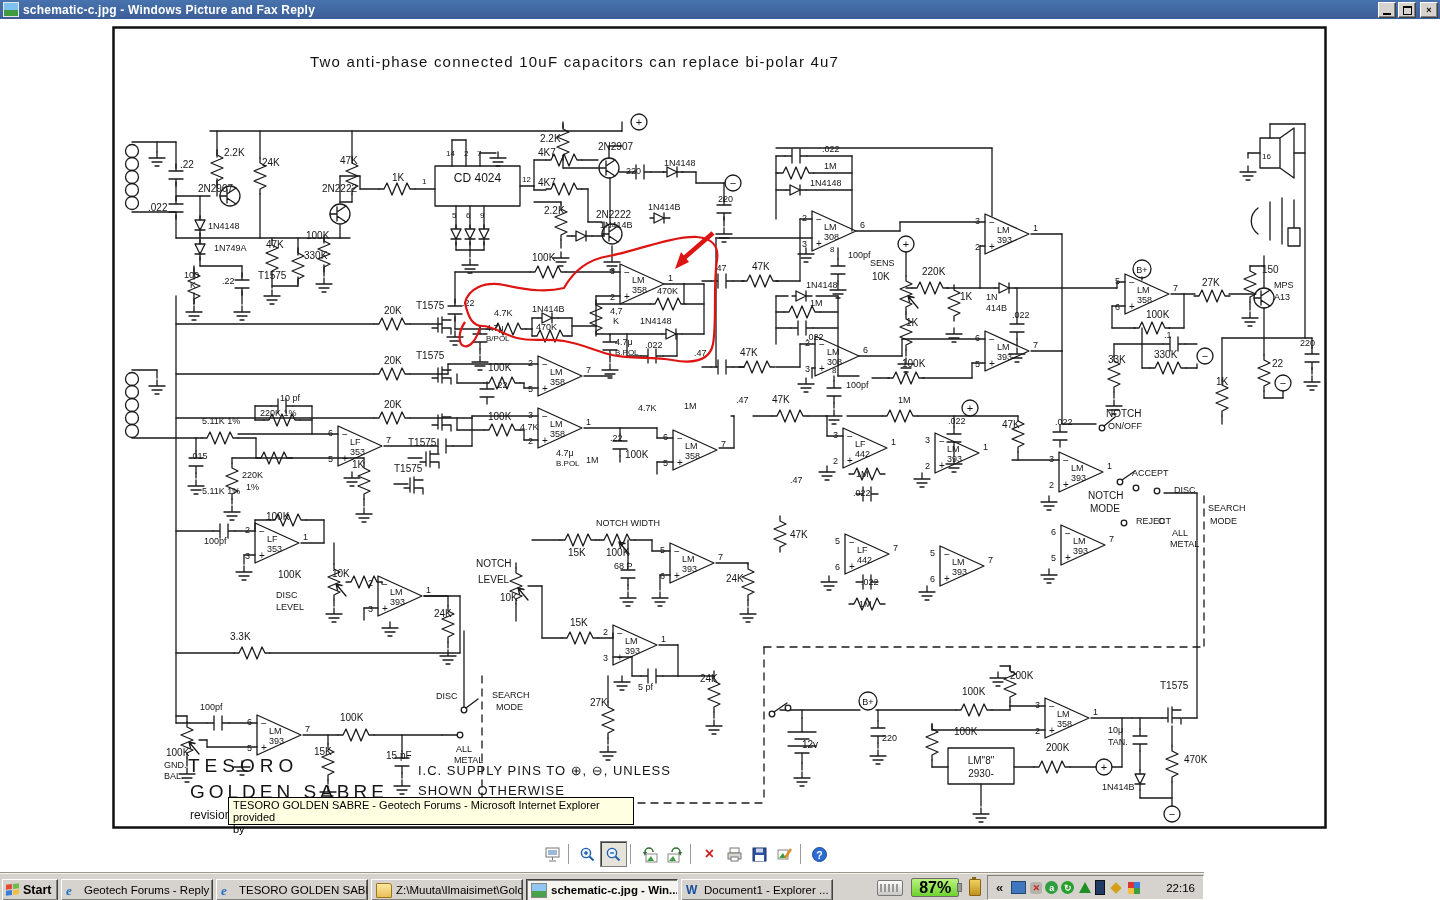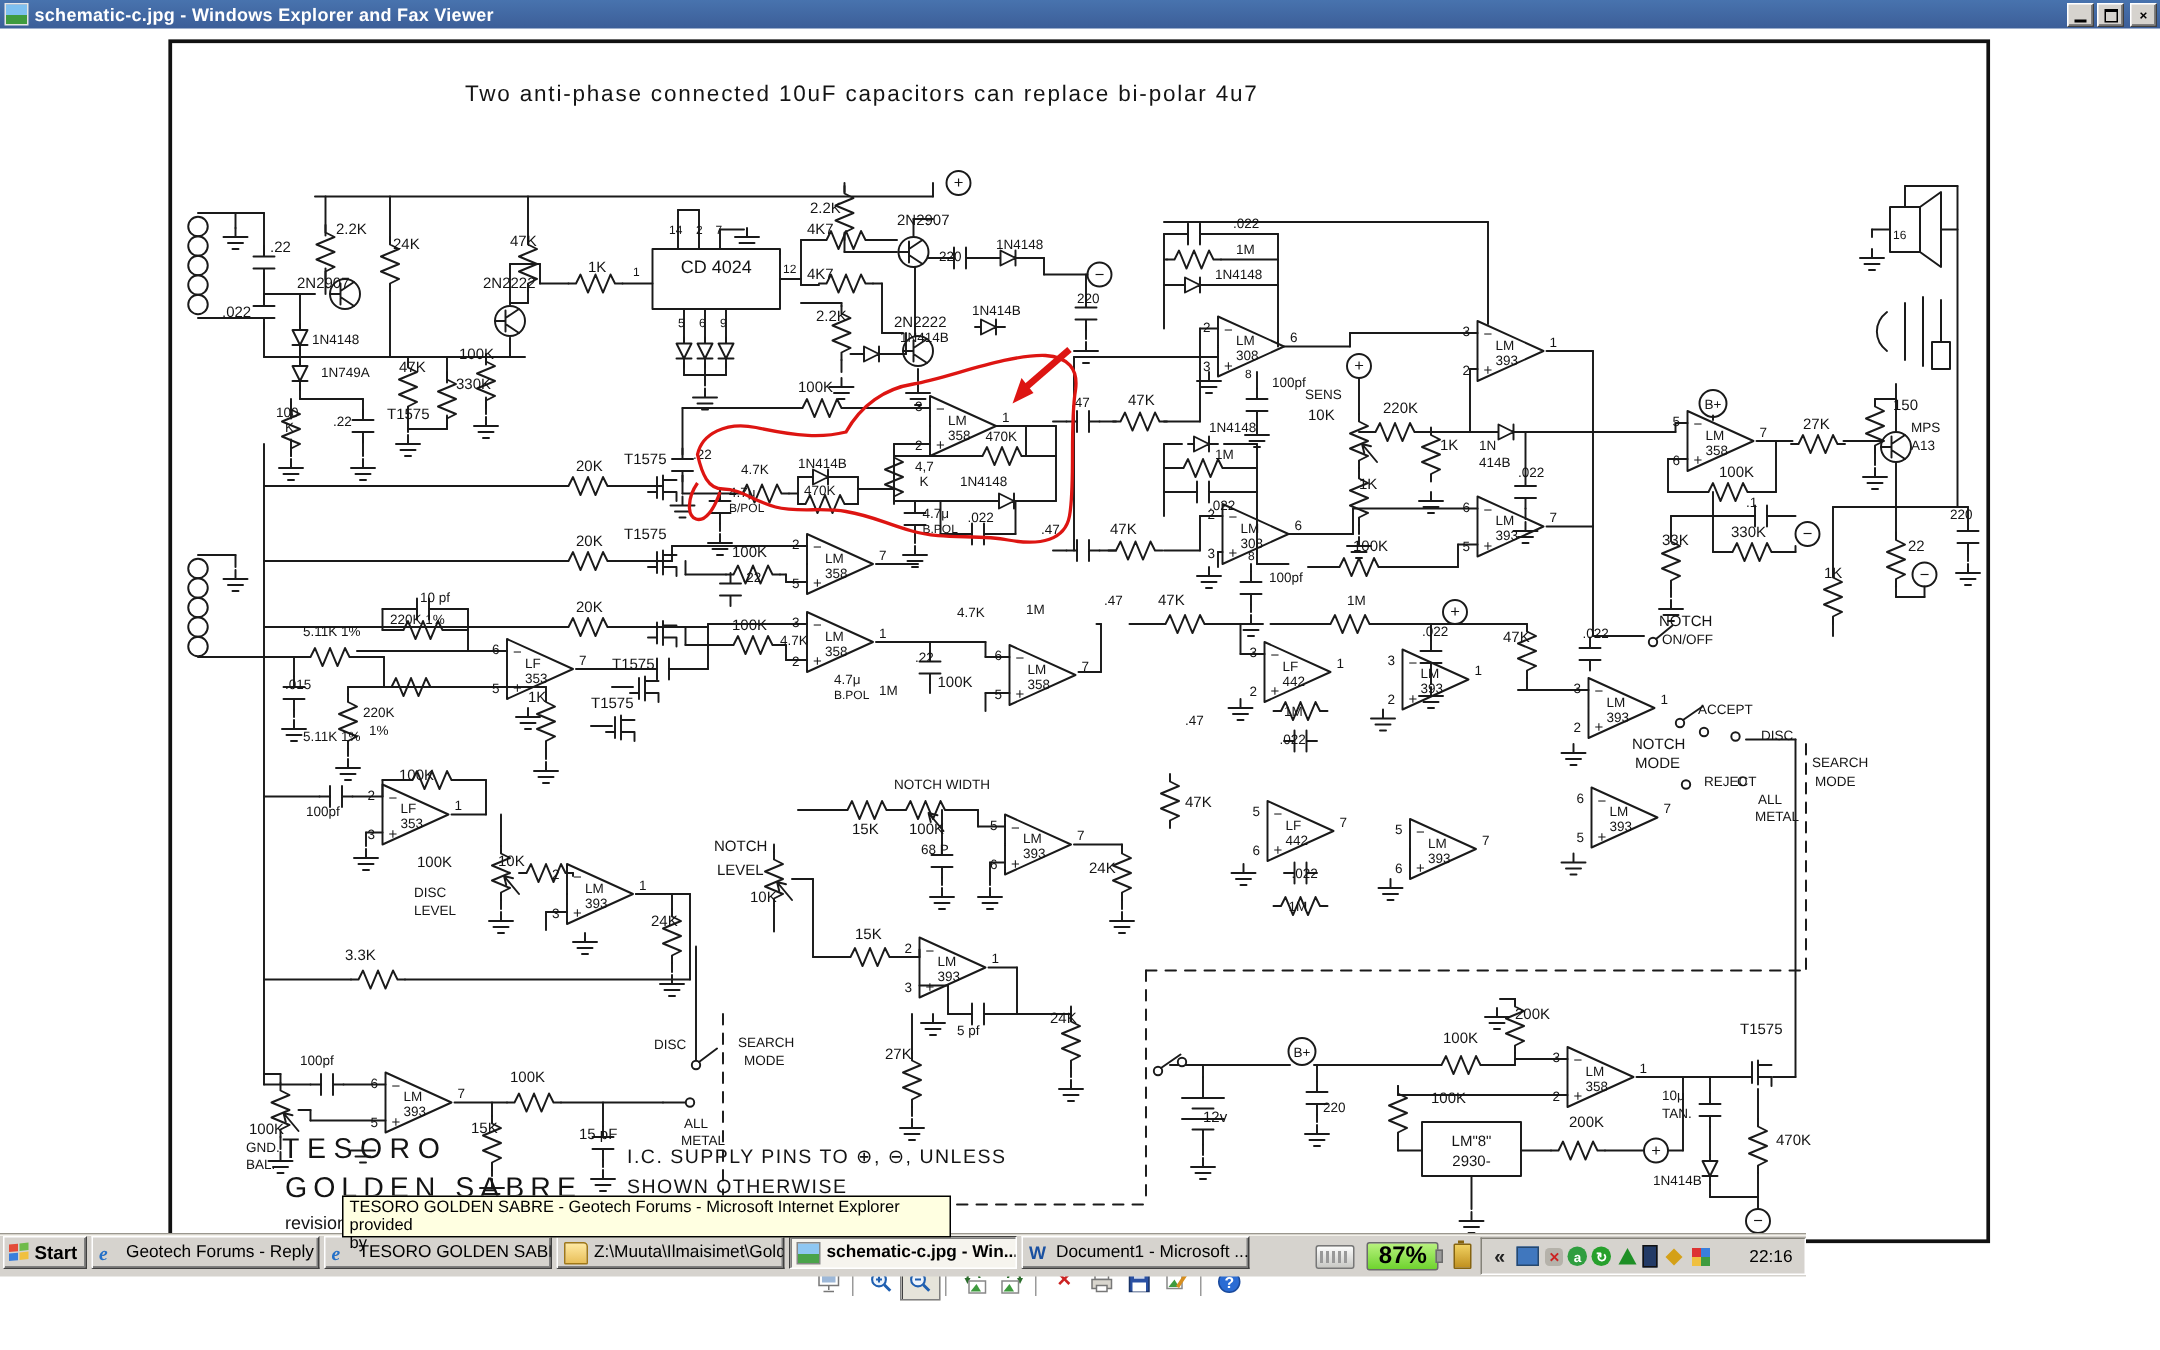--- a/index.html
+++ b/index.html
@@ -9,21 +9,21 @@
 #winbtns{position:absolute;right:2px;top:2px;display:flex;gap:2px;}
 .wbtn{width:16px;height:14px;background:#d6d3ce;border-top:1px solid #fff;border-left:1px solid #fff;border-right:1px solid #404040;border-bottom:1px solid #404040;box-shadow:inset -1px -1px 0 #808080;display:flex;align-items:center;justify-content:center;font-size:9px;font-weight:bold;color:#000;}
 .wbtn.close{margin-left:2px;}
 .glyph-min{width:8px;height:2px;background:#000;margin-top:7px;}
 .glyph-rest{width:7px;height:6px;border:1px solid #000;border-top:2px solid #000;}
 #toolbar{position:absolute;left:540px;top:841px;height:26px;display:flex;align-items:center;}
 .tbtn{width:25px;height:24px;display:flex;align-items:center;justify-content:center;}
 .tbtn.pressed{border:1px solid #808080;box-shadow:inset 1px 1px 0 #404040;background:#e6e4da;}
 .tsep{width:2px;height:20px;border-left:1px solid #9a9a9a;border-right:1px solid #fff;margin:0 3px;}
 #tooltip{position:absolute;left:228px;top:797px;width:396px;height:24px;background:#ffffe1;border:1px solid #000;font-size:11px;line-height:12px;padding:1px 4px;color:#000;z-index:50;}
-#taskbar{position:absolute;left:0;top:823px;width:1204px;height:27px;background:#d6d3ce;border-top:1px solid #f3f1ea;box-shadow:0 -1px 0 #9a978e;display:flex;align-items:flex-start;}
+#taskbar{position:absolute;left:0;top:873px;width:1204px;height:27px;background:#d6d3ce;border-top:1px solid #f3f1ea;box-shadow:0 -1px 0 #9a978e;display:flex;align-items:flex-end;}
 #startbtn{margin-left:2px;width:56px;height:22px;background:#d6d3ce;border-top:1px solid #fff;border-left:1px solid #fff;border-right:1px solid #404040;border-bottom:1px solid #404040;box-shadow:inset -1px -1px 0 #808080;display:flex;align-items:center;gap:3px;padding-left:3px;box-sizing:border-box;}
 #startbtn .flag{width:14px;height:12px;display:grid;grid-template-columns:6px 6px;grid-template-rows:5px 5px;gap:1px;transform:skewY(-6deg);}
 #startbtn .flag i{display:block;}
 #startbtn b{font-size:12.5px;}
 .task{width:152px;height:22px;margin-left:3px;background:#d6d3ce;border-top:1px solid #fff;border-left:1px solid #fff;border-right:1px solid #404040;border-bottom:1px solid #404040;box-shadow:inset -1px -1px 0 #808080;display:flex;align-items:center;gap:4px;padding:0 4px;box-sizing:border-box;font-size:11.5px;white-space:nowrap;overflow:hidden;}
 .task.active{background:#f6f4ee;border-top:1px solid #404040;border-left:1px solid #404040;border-right:1px solid #fff;border-bottom:1px solid #fff;box-shadow:inset 1px 1px 0 #808080;font-weight:bold;}
 .task .ic{flex:0 0 14px;height:13px;}
 .ic-ie{color:#2470c8;font-weight:bold;font-style:italic;font-size:13px;line-height:13px;font-family:"Liberation Serif",serif;}
 .ic-folder{background:linear-gradient(#ffe9a2,#e8bf5a);border:1px solid #a07818;border-radius:1px 3px 1px 1px;position:relative;}
 .ic-pic{background:linear-gradient(#8fc7f2 55%,#4aa34a 55%);border:1px solid #888;}
@@ -39,21 +39,21 @@
 .tico{width:15px;height:15px;display:flex;align-items:center;justify-content:center;font-size:10px;font-weight:bold;}
 #clock{font-size:11.5px;margin-left:22px;margin-right:2px;}
 #schwrap{position:absolute;left:112px;top:26px;}
 #schematic text{fill:#141414;font-family:"Liberation Sans",sans-serif;}
 </style>
 </head>
 <body>
 
 <div id="titlebar">
   <div class="ticon"></div>
-  <div class="ttext">schematic-c.jpg - Windows Explorer and Fax Viewer</div>
+  <div class="ttext">schematic-c.jpg - Windows Picture and Fax Reply</div>
 </div>
 <div id="winbtns">
   <div class="wbtn">
       <div class="glyph-min"></div>
     </div>
   <div class="wbtn">
       <div class="glyph-rest"></div>
     </div>
   <div class="wbtn close">×</div>
 </div>
@@ -1160,21 +1160,21 @@
       <div class="task">
         <div class="ic ic-folder"></div>
         <span>Z:\Muuta\Ilmaisimet\Gold...</span>
       </div>
       <div class="task active">
         <div class="ic ic-pic"></div>
         <span>schematic-c.jpg - Win...</span>
       </div>
       <div class="task">
         <div class="ic ic-word">W</div>
-        <span>Document1 - Microsoft ...</span>
+        <span>Document1 - Explorer ...</span>
       </div>
     </div>
   <div id="tray">
     <div class="kbd"></div>
     <div class="batt">
         <span>87%</span>
       </div>
     <div class="batt2"></div>
     <div id="traywell">
         <div class="tico" style="color: rgb(34, 34, 34); font-size: 13px;">«</div>

